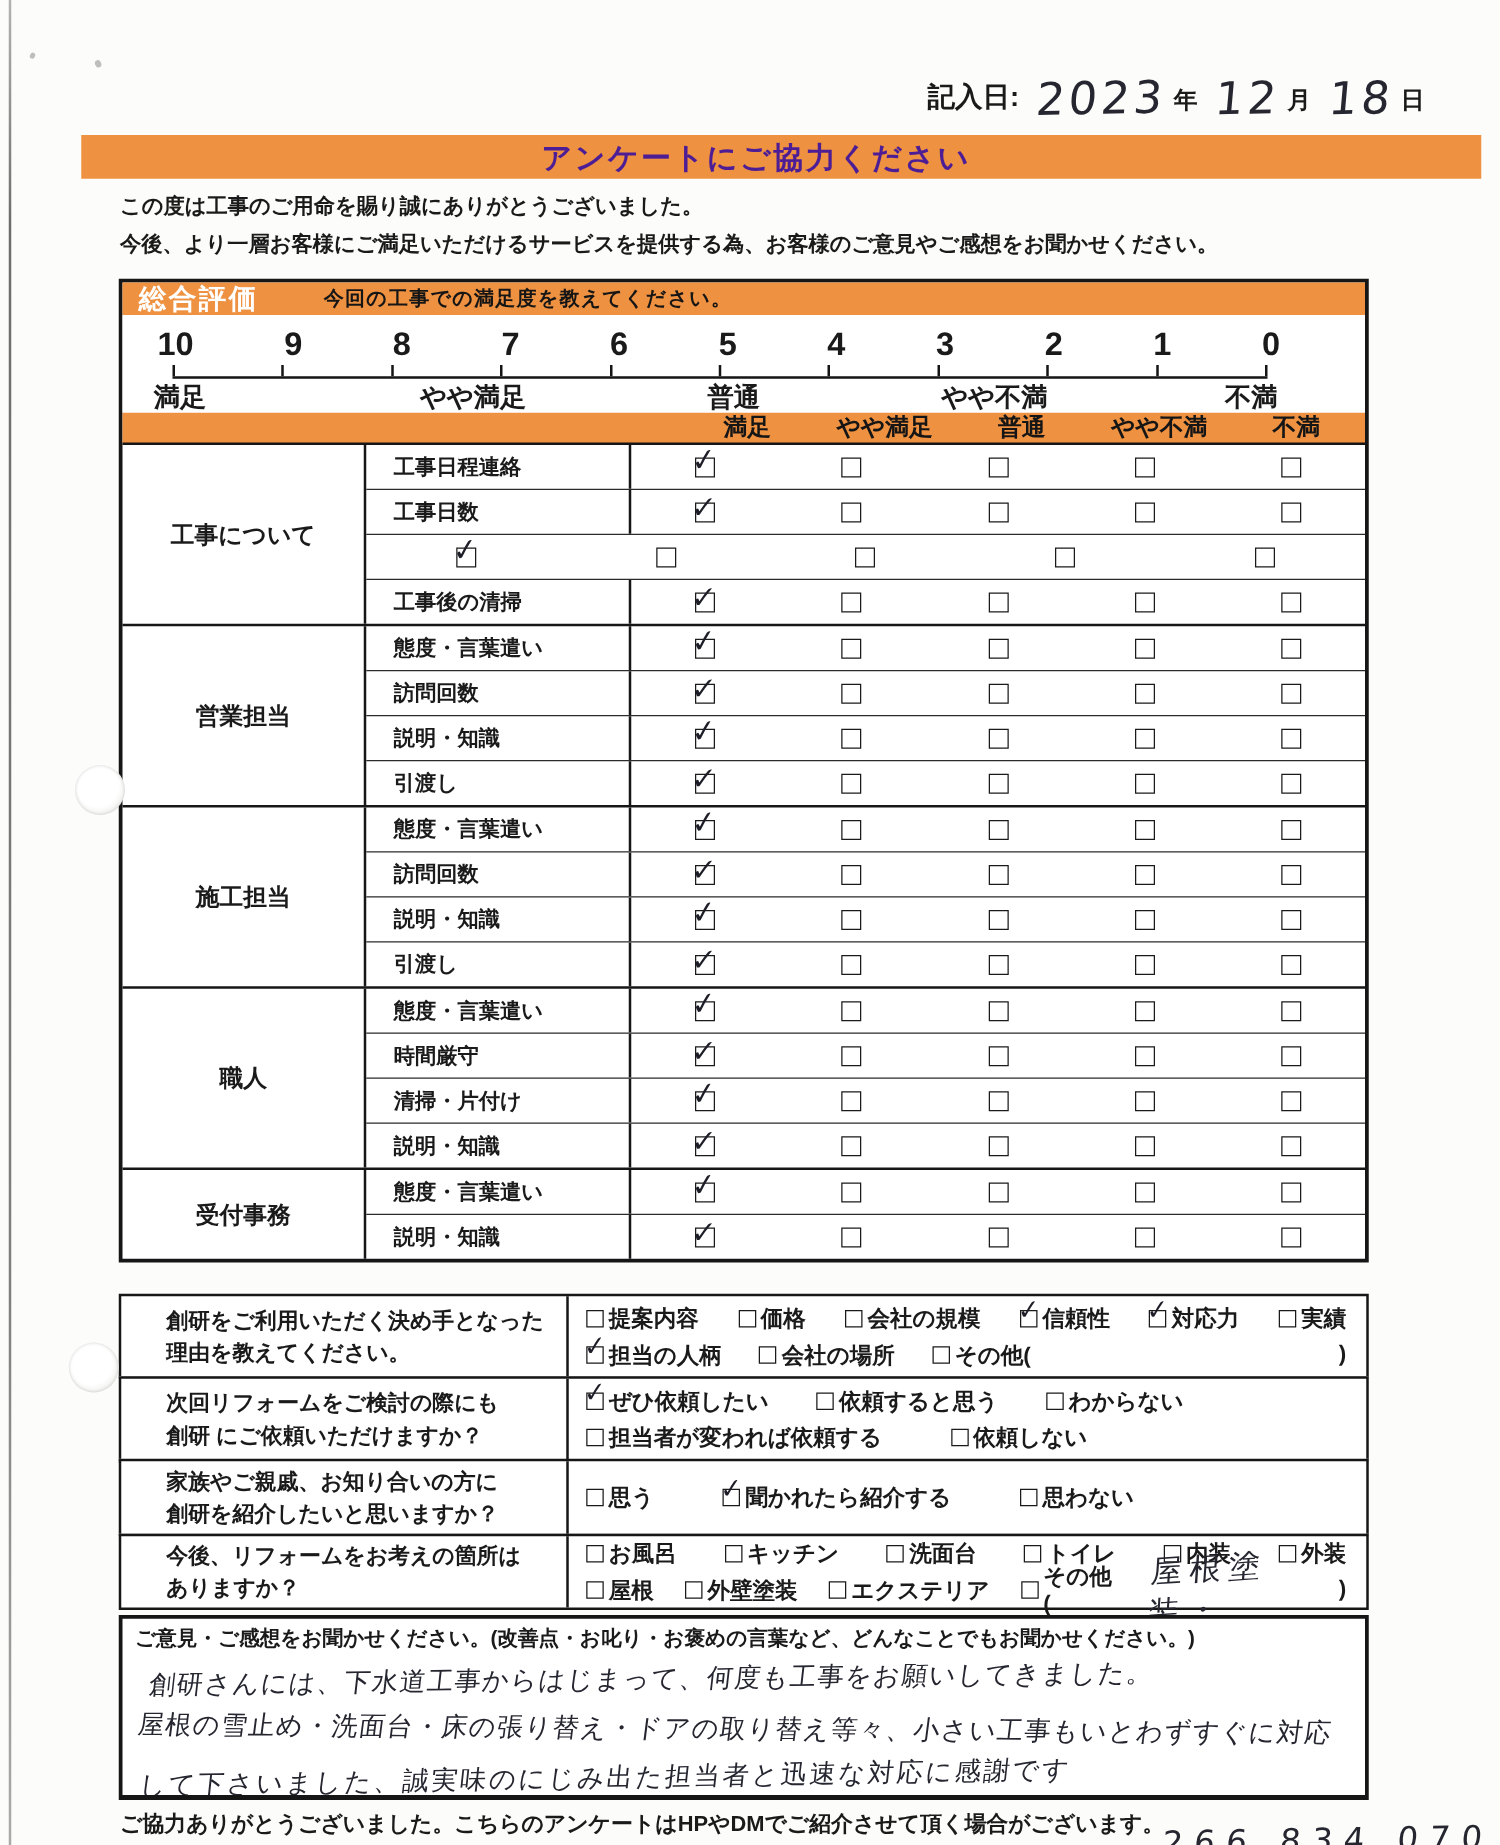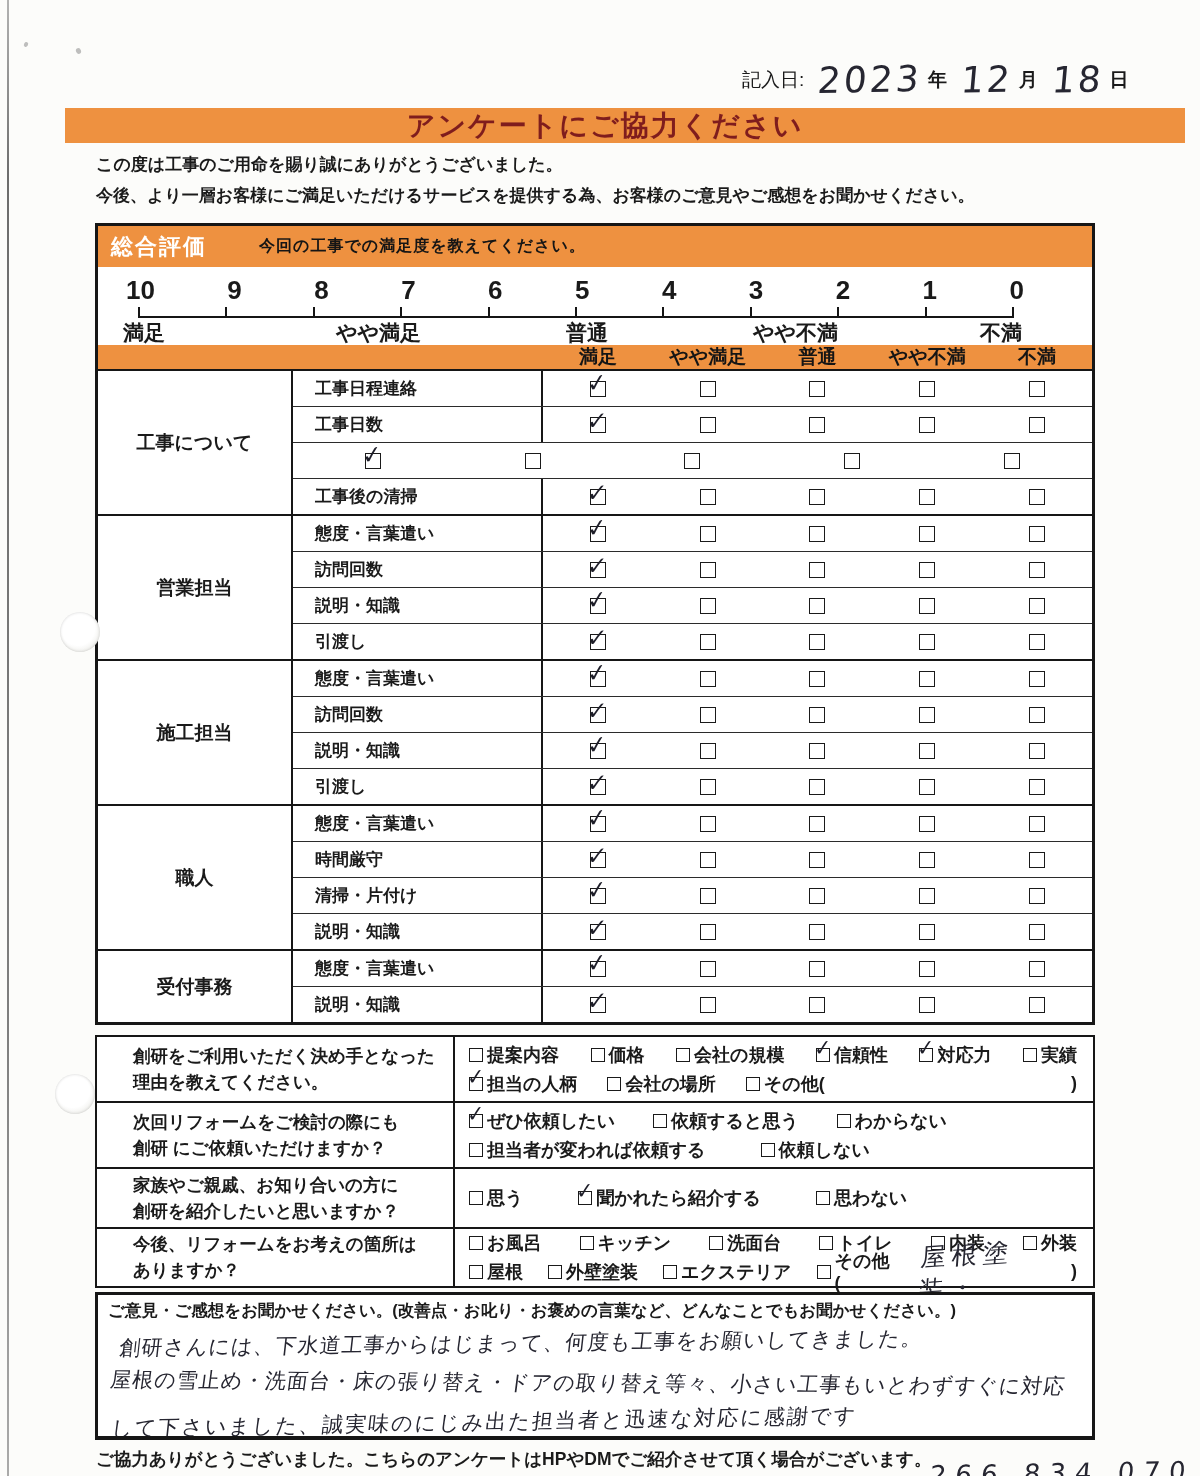--- a/index.html
+++ b/index.html
@@ -18,34 +18,34 @@
     background:radial-gradient(circle at 45% 42%, #ffffff 52%, #f2f2ef 72%, #e1e1dd 100%);
     box-shadow:inset 0 0 3px rgba(0,0,0,.18);}
   .punch.p1{left:60px;top:612px;}
   .punch.p2{left:55px;top:1074px;}
 
   .hand{font-family:"DejaVu Sans",sans-serif;color:#262631;font-weight:400;
     display:inline-block;transform:skewX(-6deg) rotate(-1deg);}
 
   
   .date-line{position:absolute;left:742px;top:62px;display:flex;align-items:flex-end;z-index:2;}
-  .date-label{font-size:19px;font-weight:normal;padding-bottom:5px;}
+  .date-label{font-size:22px;font-weight:bold;padding-bottom:5px;}
   .d-hand{font-size:36px;line-height:1;margin:0 2px 0 14px;letter-spacing:3px;}
   .d-unit{font-size:19px;font-weight:bold;padding-bottom:5px;margin-left:4px;}
 
   
   .banner{position:absolute;left:65px;top:108px;width:1120px;height:35px;background:#ee9140;
     display:flex;align-items:center;justify-content:center;}
-  .banner-title{color:#7f1d1d;font-size:28px;font-weight:bold;letter-spacing:2px;padding-right:40px;text-align:center;}
+  .banner-title{color:#4c1d95;font-size:24px;font-weight:bold;letter-spacing:2px;padding-right:40px;text-align:center;}
 
   .intro{position:absolute;left:96px;top:149px;font-size:17px;font-weight:bold;line-height:31px;}
 
   
   .survey{position:absolute;left:95px;top:223px;width:1000px;border:3px solid #161616;background:#ffffff;box-sizing:border-box;}
-  .survey-head{height:41px;background:#ee9140;display:flex;align-items:center;}
+  .survey-head{height:26px;background:#ee9140;display:flex;align-items:center;}
   .overall-label{color:#ffffff;font-size:22px;font-weight:bold;margin-left:13px;letter-spacing:2px;}
   .overall-q{color:#151515;font-size:16px;font-weight:bold;margin-left:52px;letter-spacing:1px;}
 
   .scale{height:78px;position:relative;background:#fff;}
   .scale-nums{position:absolute;left:28px;right:68px;top:8px;display:flex;justify-content:space-between;
     font-size:26px;font-weight:bold;gap:24px;}
   .scale-ticks{position:absolute;left:40px;right:78px;top:40px;height:9px;display:flex;justify-content:space-between;}
   .scale-tick{width:2px;height:9px;background:#151515;}
   .scale-line{position:absolute;left:40px;right:78px;top:49px;border-top:2px solid #151515;}
   .scale-label{position:absolute;top:52px;font-size:21px;font-weight:bold;}
@@ -55,21 +55,21 @@
   .col-spacer{width:445px;}
   .col-cell{flex:1;text-align:center;font-size:19px;font-weight:bold;color:#151515;}
 
   .group{display:flex;border-top:2.5px solid #161616;}
   .group:first-of-type{border-top:none;}
   .gname{width:195px;border-right:2px solid #161616;display:flex;align-items:center;justify-content:center;
     font-size:19px;font-weight:bold;box-sizing:border-box;}
   .grows{flex:1;}
   .mrow{display:flex;height:35px;border-top:1.5px solid #2b2b2b;}
   .mrow:first-child{border-top:none;}
-  .mlabel{width:250px;border-right:2.5px solid #161616;display:flex;align-items:center;
+  .mlabel{width:212px;border-right:2.5px solid #161616;display:flex;align-items:center;
     padding-left:22px;font-size:17px;font-weight:bold;box-sizing:border-box;}
   .mcells{flex:1;display:flex;}
   .mcell{flex:1;display:flex;align-items:center;justify-content:center;position:relative;}
   .cb{width:16px;height:16px;border:1.8px solid #1a1a1a;background:#fff;box-sizing:border-box;}
   .check{position:absolute;left:calc(50% - 11px);top:0px;font-size:24px;line-height:1;
     transform:rotate(-10deg) skewX(-5deg);color:#1d1d28;}
   .mrow:nth-child(even) .check{transform:rotate(-4deg) skewX(-8deg);top:2px;}
 
   
   .questions{position:absolute;left:95px;top:1035px;width:1000px;}

